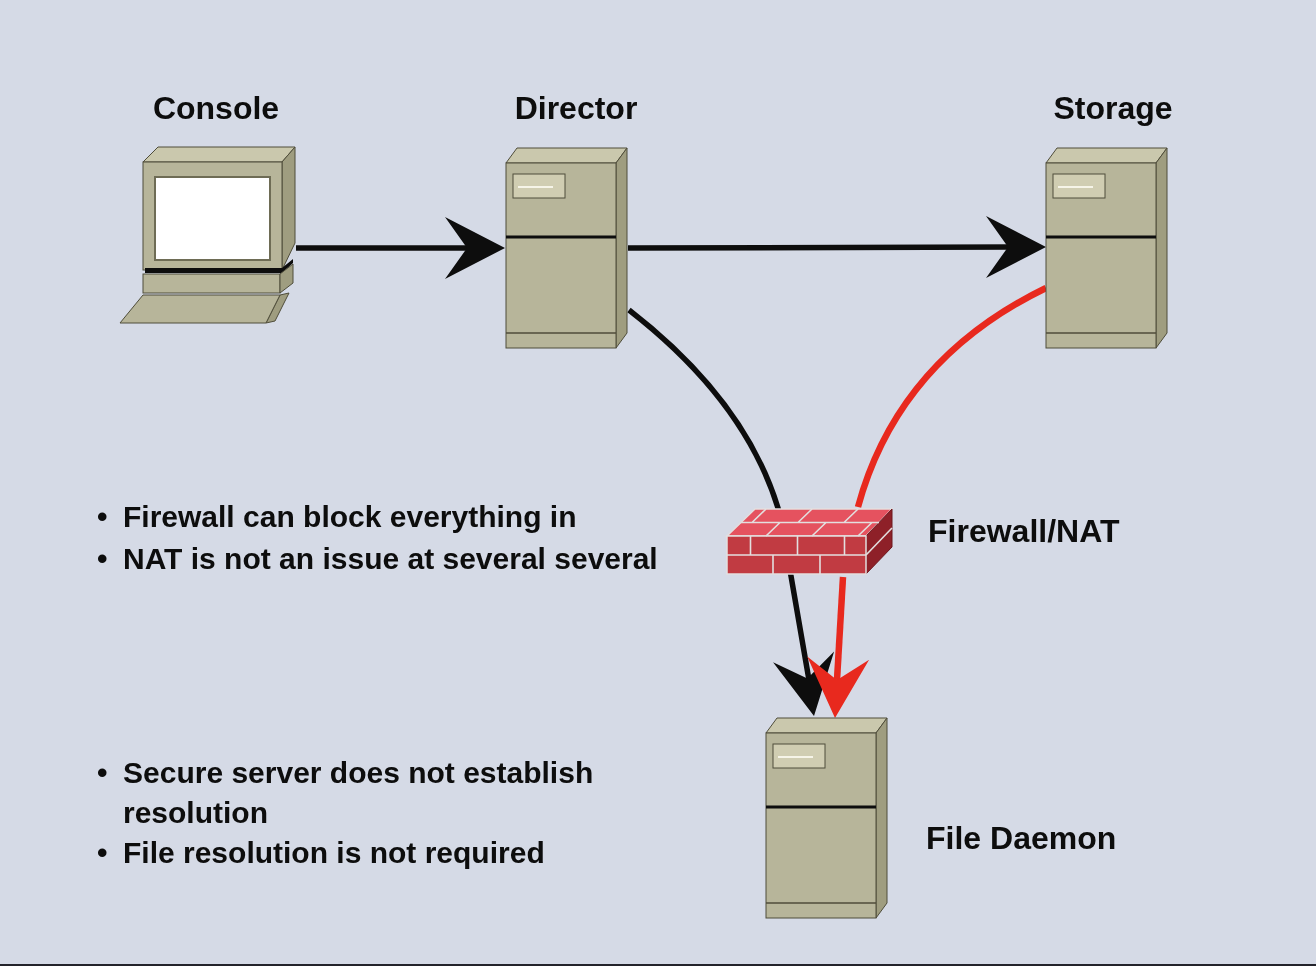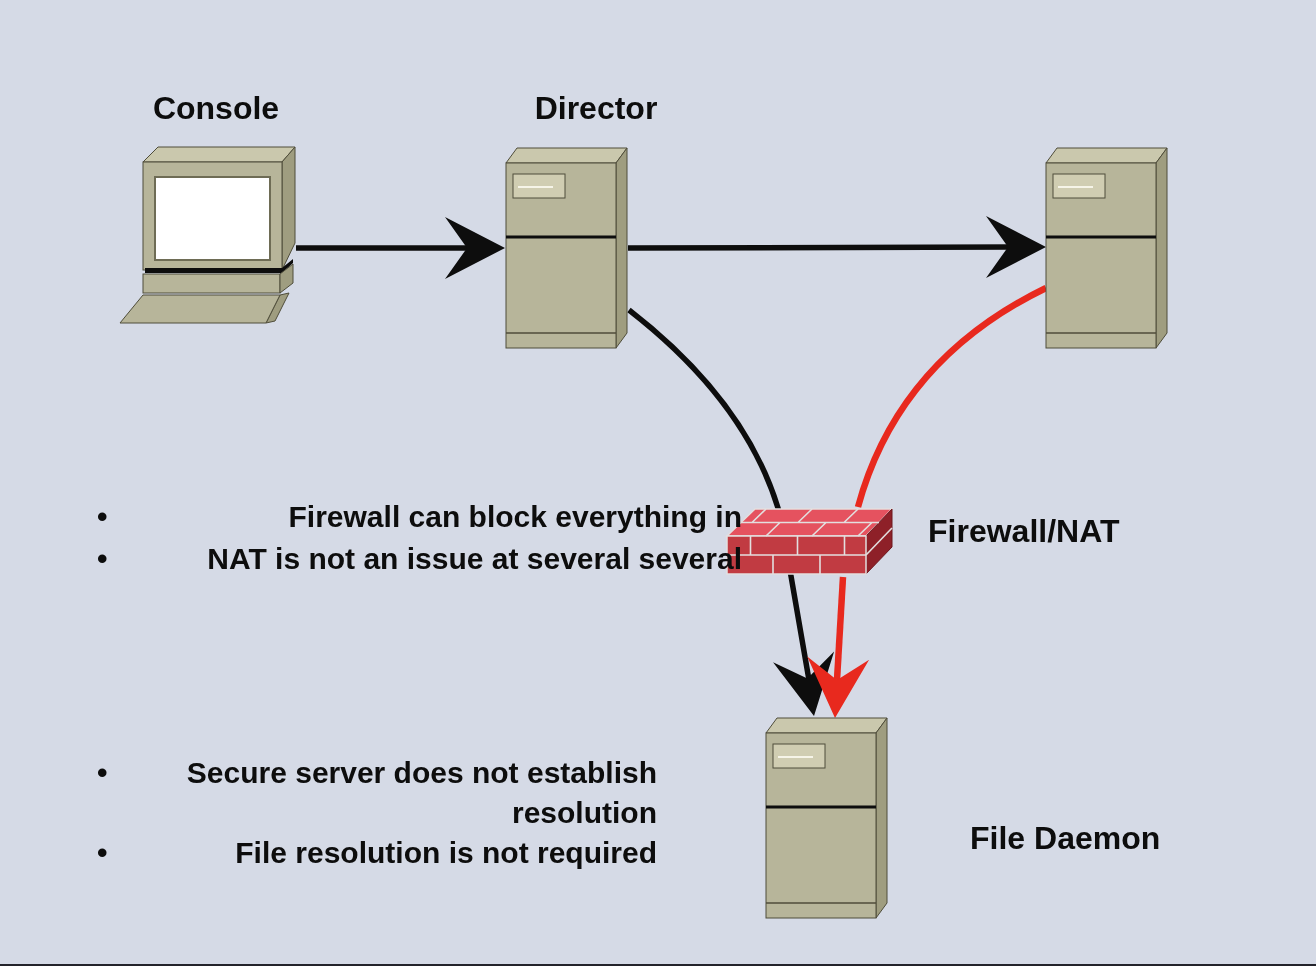--- a/index.html
+++ b/index.html
@@ -48,21 +48,21 @@
   }
   .centered { width: 240px; text-align: center; }
   .notes {
     position: absolute;
     font-size: 30px; font-weight: 700;
     color: var(--text, #0d0d0d);
     list-style: none; margin: 0; padding: 0;
   }
   .notes li { display: flex; align-items: flex-start; }
   .notes .bullet { flex: 0 0 26px; }
-  .notes .note-text { flex: 1 1 auto; text-align: right; }
+  .notes .note-text { flex: 1 1 auto; }
   #notes-top    { left: 97px; top: 496px; width: 645px; line-height: 42px; }
   #notes-bottom { left: 97px; top: 753px; width: 560px; line-height: 40px; }
 
   .bottom-edge {
     position: absolute; left: 0; bottom: 0;
     width: 100%; height: 2px;
     background: #23232b;
   }
 </style>
 </head>
@@ -121,23 +121,24 @@
     <use href="#stealth-head" class="black-fill" transform="translate(814,716) rotate(80)"></use>
     <path class="red-line" d="M843,577 L837,680"></path>
     <use href="#stealth-head" class="red-fill" transform="translate(835,718) rotate(93)"></use>
 
     <use href="#server-shape" transform="translate(506,163)"></use>
     <use href="#server-shape" transform="translate(1046,163)"></use>
     <use href="#server-shape" transform="translate(766,733)"></use>
   </svg>
 
   <div class="node-label centered" style="left:96px;  top:90px;">Console</div>
-  <div class="node-label centered" style="left:476px; top:90px;text-align:center;">Director</div>
+  <div class="node-label centered" style="left:456px; top:90px;text-align:center;">Director</div>
+  <div class="node-label centered" style="left:993px; top:90px;">Storage</div>
   <div class="node-label" style="left:928px; top:513px;">Firewall/NAT</div>
-  <div class="node-label" style="left:926px; top:820px;margin-left:44px;">File Daemon</div>
+  <div class="node-label" style="left:926px; top:820px;">File Daemon</div>
 
   <ul class="notes" id="notes-top">
     <li>
       <span class="bullet">•</span>
       <span class="note-text">Firewall can block everything in</span>
     </li>
     <li>
       <span class="bullet">•</span>
       <span class="note-text">NAT is not an issue at several several</span>
     </li>

